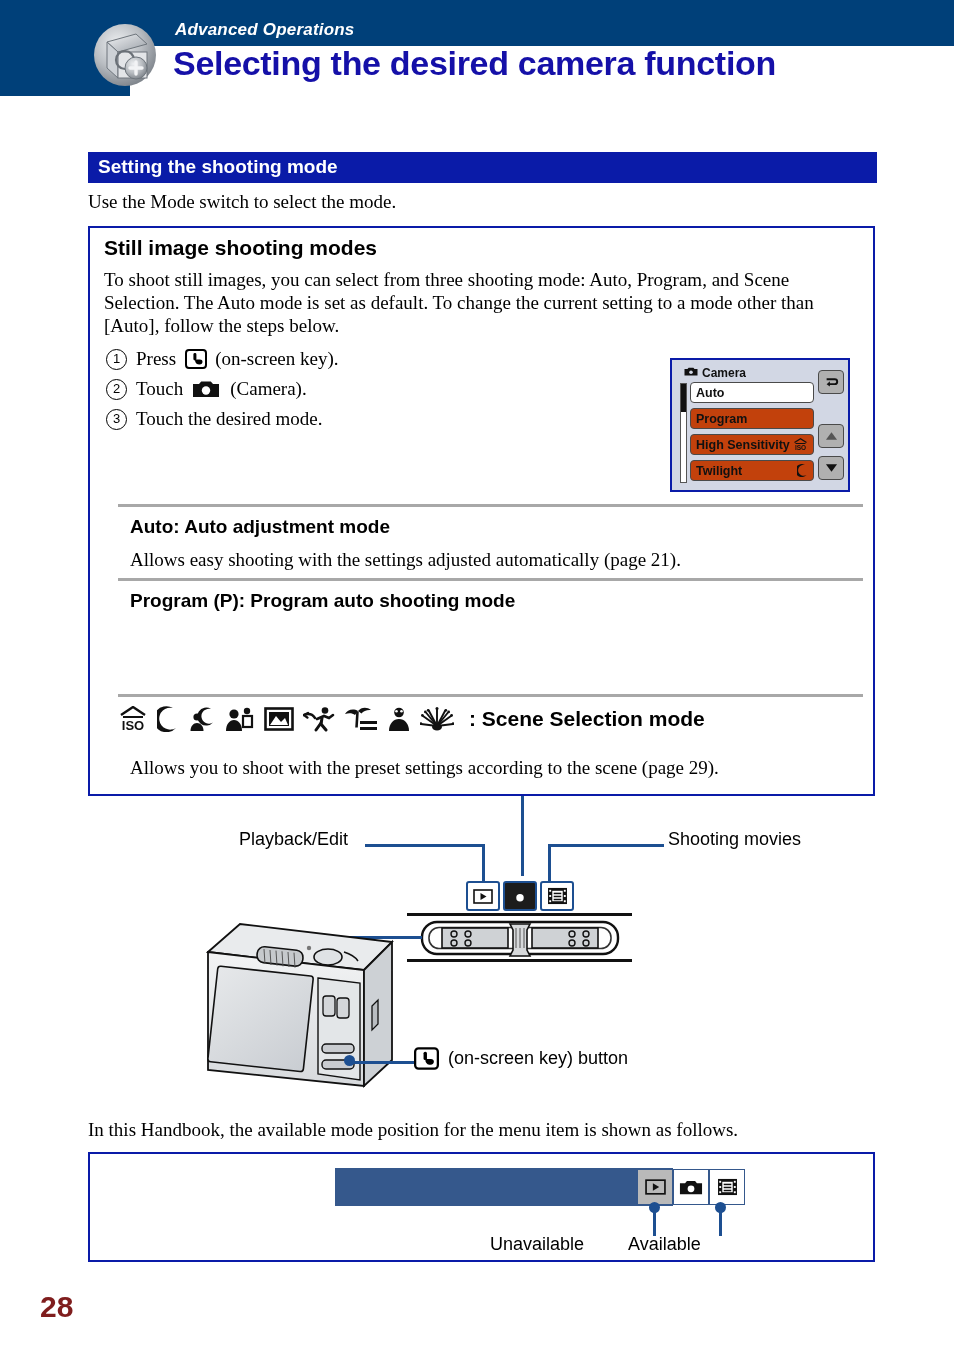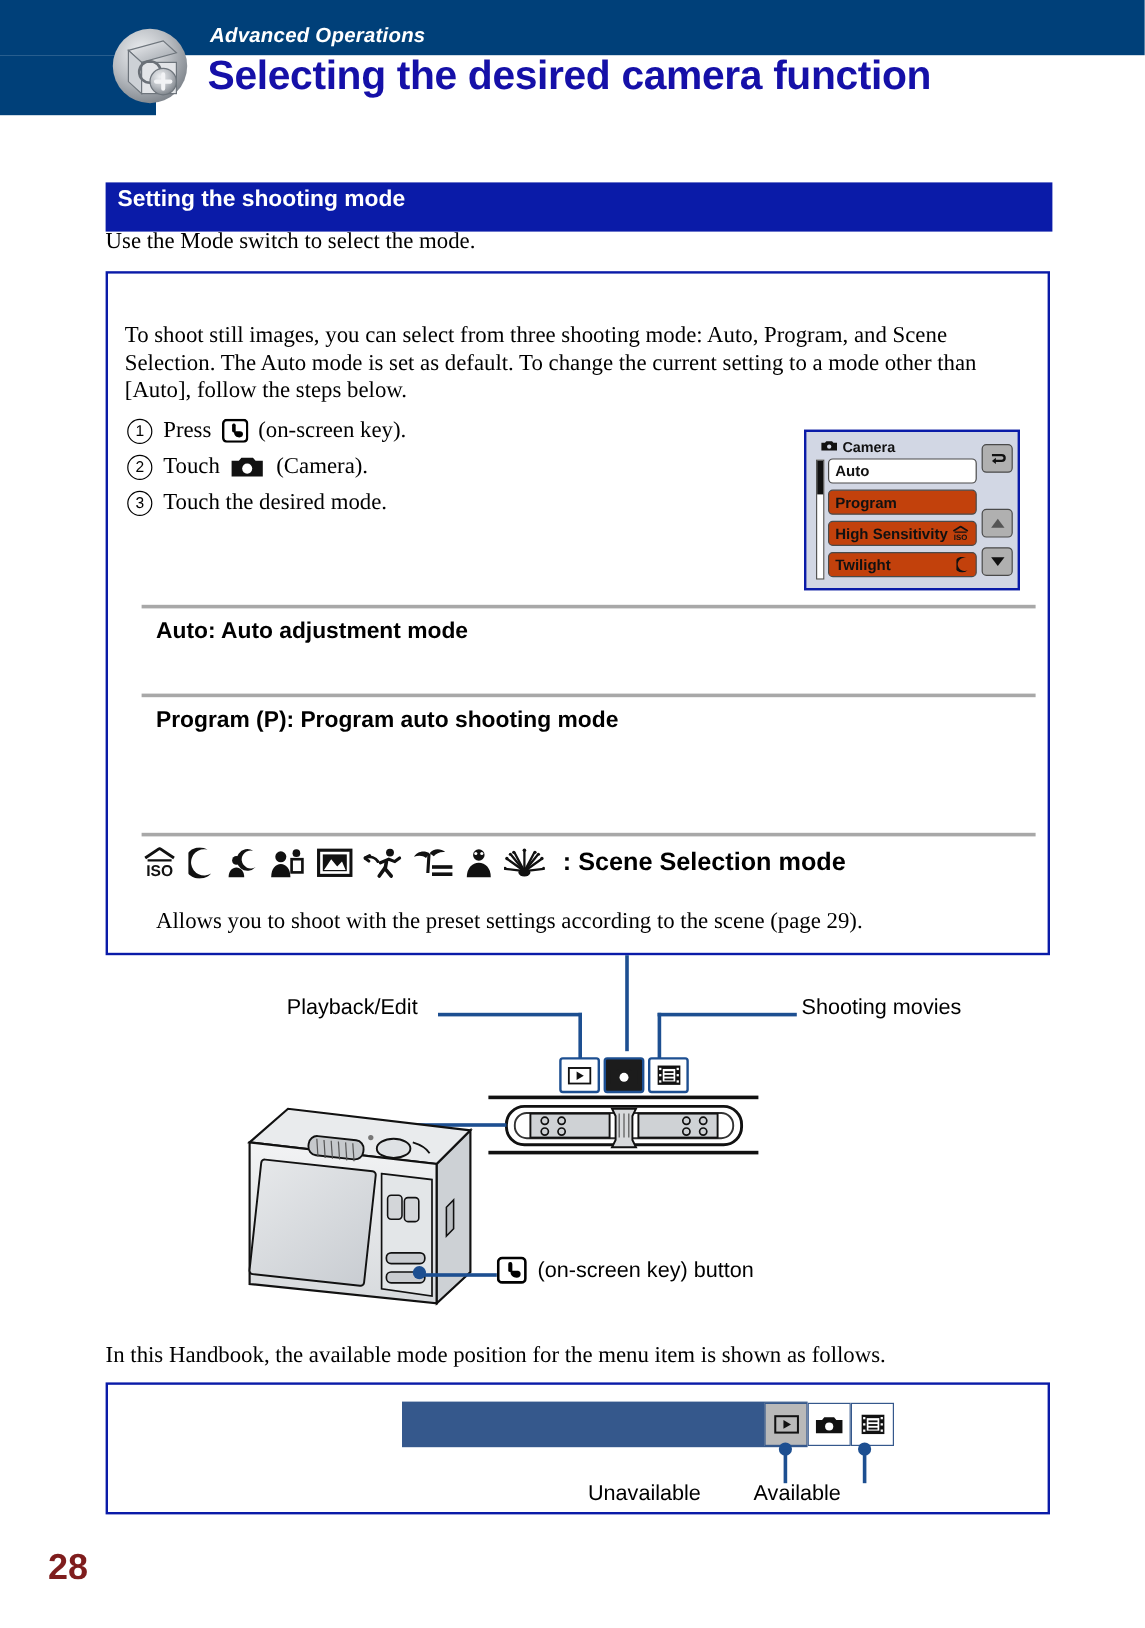--- a/index.html
+++ b/index.html
@@ -14,21 +14,21 @@
   .hdr-band-bot{position:absolute;left:0;top:46px;width:130px;height:50px;background:#004079;}
   .hdr-icon{position:absolute;left:92px;top:22px;width:66px;height:66px;z-index:4;}
   .hdr-kicker{position:absolute;left:175px;top:20px;color:#ffffff;
     font-family:"Liberation Sans", sans-serif;font-weight:bold;font-style:italic;
     font-size:17px;letter-spacing:.2px;}
   .hdr-title{position:absolute;left:173px;top:44px;color:#1510a8;
     font-family:"Liberation Sans", sans-serif;font-weight:bold;font-size:34px;
     letter-spacing:-.3px;white-space:nowrap;}
 
   
-  .sec-bar{position:absolute;left:88px;top:152px;width:789px;height:41px;background:#0a1ba8;}
+  .sec-bar{position:absolute;left:88px;top:152px;width:789px;height:31px;background:#0a1ba8;}
   .sec-bar span{color:#fff;font-family:"Liberation Sans", sans-serif;font-weight:bold;
     font-size:19px;line-height:29px;padding-left:10px;display:block;}
   .sec-lead{position:absolute;left:88px;top:190px;font-size:19px;color:#000;}
 
   
   .mainbox{position:absolute;left:88px;top:226px;width:787px;height:570px;
     border:2px solid #0a1ba8;box-sizing:border-box;background:#fff;}
   .h2{font-family:"Liberation Sans", sans-serif;font-weight:bold;font-size:21px;color:#000;}
   .h3{font-family:"Liberation Sans", sans-serif;font-weight:bold;font-size:19px;color:#000;}
   .bodytext{font-size:19px;color:#000;line-height:1.22;}
@@ -129,20 +129,21 @@
   <div class="hdr-title">Selecting the desired camera function</div>
 </div>
 
 <div class="sec-bar">
   <span>Setting the shooting mode</span>
 </div>
 <div class="sec-lead bodytext">Use the Mode switch to select the mode.</div>
 
 <div class="mainbox">
 
+  <div class="mb-title h2">Still image shooting modes</div>
   <div class="mb-para bodytext">To shoot still images, you can select from three shooting mode: Auto, Program, and Scene Selection. The Auto mode is set as default. To change the current setting to a mode other than [Auto], follow the steps below.</div>
 
   <div class="steps">
 
     <div class="step">
       <span class="circnum">1</span>
       <span>Press</span>
       <span style="margin:0 8px 0 9px;display:inline-flex;">
         <svg width="22" height="20" viewBox="0 0 22 20">
           <rect x="1" y="1" width="20" height="18" rx="3" fill="#fff" stroke="#000" stroke-width="2"></rect>
@@ -169,20 +170,21 @@
       <span class="circnum">3</span>
       <span>Touch the desired mode.</span>
     </div>
   </div>
 
   <div class="rule" style="top:276px;"></div>
   <div class="rule" style="top:350px;"></div>
   <div class="rule" style="top:466px;"></div>
 
   <div class="sub-a h3">Auto: Auto adjustment mode</div>
+  <div class="sub-a-txt bodytext">Allows easy shooting with the settings adjusted automatically (page 21).</div>
 
   <div class="sub-b h3">Program (P): Program auto shooting mode</div>
 
   <div class="scene-row">
     <span>
       <svg width="30" height="26" viewBox="0 0 30 26">
         <path d="M3 9 L15 1 L27 9" fill="none" stroke="#111" stroke-width="2.4"></path>
         <path d="M5 10 h20 v2 h-20 z" fill="#111"></path>
         <text x="15" y="24" font-family="Liberation Sans, sans-serif" font-size="13" font-weight="bold" text-anchor="middle" fill="#111">ISO</text>
       </svg>

